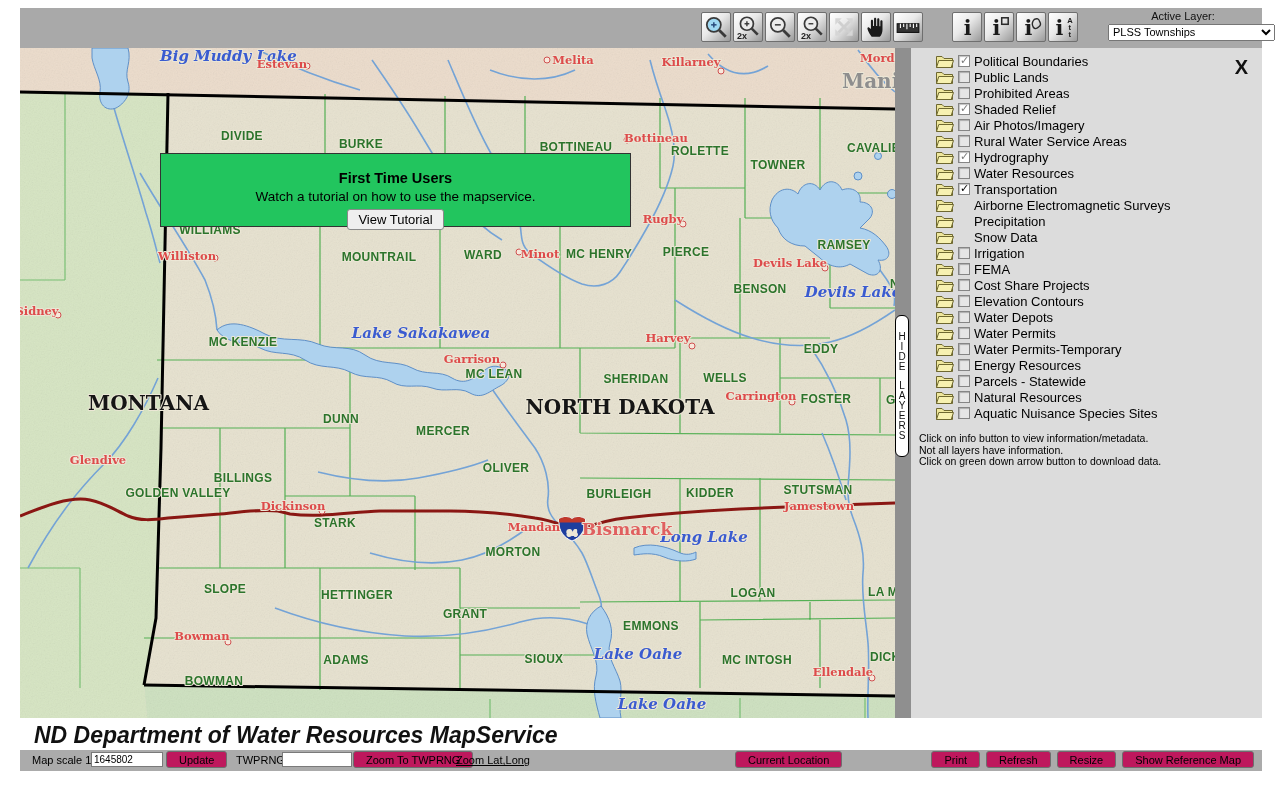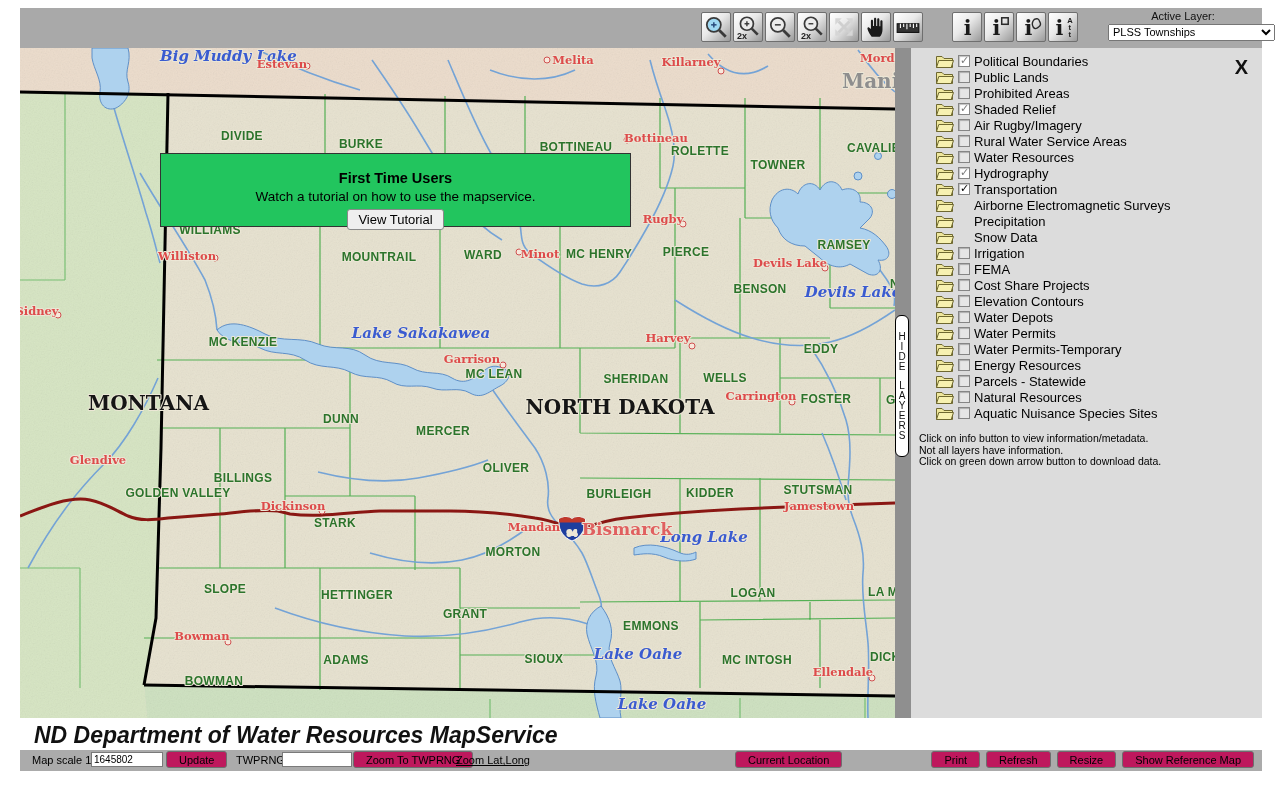--- a/index.html
+++ b/index.html
@@ -404,51 +404,51 @@
             <span class="lbl">Shaded Relief</span>
           </div>
           <div class="layer-row">
             <span class="folder">
               <svg width="18" height="13" viewBox="0 0 18 13">
                 <path d="M0.5,12.5 V1.5 H6 L8,3.5 H16.5 V12.5 Z" fill="#efe79c" stroke="#6e6830"></path>
                 <path d="M0.5,12.5 L2.8,5.5 H17.5 L15.2,12.5 Z" fill="#f7f1b0" stroke="#6e6830"></path>
               </svg>
             </span>
             <span class="cb off"></span>
-            <span class="lbl">Air Rugby/Imagery</span>
+            <span class="lbl">Air Photos/Imagery</span>
           </div>
           <div class="layer-row">
             <span class="folder">
               <svg width="18" height="13" viewBox="0 0 18 13">
                 <path d="M0.5,12.5 V1.5 H6 L8,3.5 H16.5 V12.5 Z" fill="#efe79c" stroke="#6e6830"></path>
                 <path d="M0.5,12.5 L2.8,5.5 H17.5 L15.2,12.5 Z" fill="#f7f1b0" stroke="#6e6830"></path>
               </svg>
             </span>
             <span class="cb off"></span>
             <span class="lbl">Rural Water Service Areas</span>
-          </div>
-          <div class="layer-row">
-            <span class="folder">
-              <svg width="18" height="13" viewBox="0 0 18 13">
-                <path d="M0.5,12.5 V1.5 H6 L8,3.5 H16.5 V12.5 Z" fill="#efe79c" stroke="#6e6830"></path>
-                <path d="M0.5,12.5 L2.8,5.5 H17.5 L15.2,12.5 Z" fill="#f7f1b0" stroke="#6e6830"></path>
-              </svg>
-            </span>
-            <span class="cb off"></span>
-            <span class="lbl">Water Resources</span>
           </div>
           <div class="layer-row">
             <span class="folder">
               <svg width="18" height="13" viewBox="0 0 18 13">
                 <path d="M0.5,12.5 V1.5 H6 L8,3.5 H16.5 V12.5 Z" fill="#efe79c" stroke="#6e6830"></path>
                 <path d="M0.5,12.5 L2.8,5.5 H17.5 L15.2,12.5 Z" fill="#f7f1b0" stroke="#6e6830"></path>
               </svg>
             </span>
             <span class="cb on"></span>
             <span class="lbl">Hydrography</span>
+          </div>
+          <div class="layer-row">
+            <span class="folder">
+              <svg width="18" height="13" viewBox="0 0 18 13">
+                <path d="M0.5,12.5 V1.5 H6 L8,3.5 H16.5 V12.5 Z" fill="#efe79c" stroke="#6e6830"></path>
+                <path d="M0.5,12.5 L2.8,5.5 H17.5 L15.2,12.5 Z" fill="#f7f1b0" stroke="#6e6830"></path>
+              </svg>
+            </span>
+            <span class="cb off"></span>
+            <span class="lbl">Water Resources</span>
           </div>
           <div class="layer-row">
             <span class="folder">
               <svg width="18" height="13" viewBox="0 0 18 13">
                 <path d="M0.5,12.5 V1.5 H6 L8,3.5 H16.5 V12.5 Z" fill="#efe79c" stroke="#6e6830"></path>
                 <path d="M0.5,12.5 L2.8,5.5 H17.5 L15.2,12.5 Z" fill="#f7f1b0" stroke="#6e6830"></path>
               </svg>
             </span>
             <span class="cb bold"></span>
             <span class="lbl">Transportation</span>

